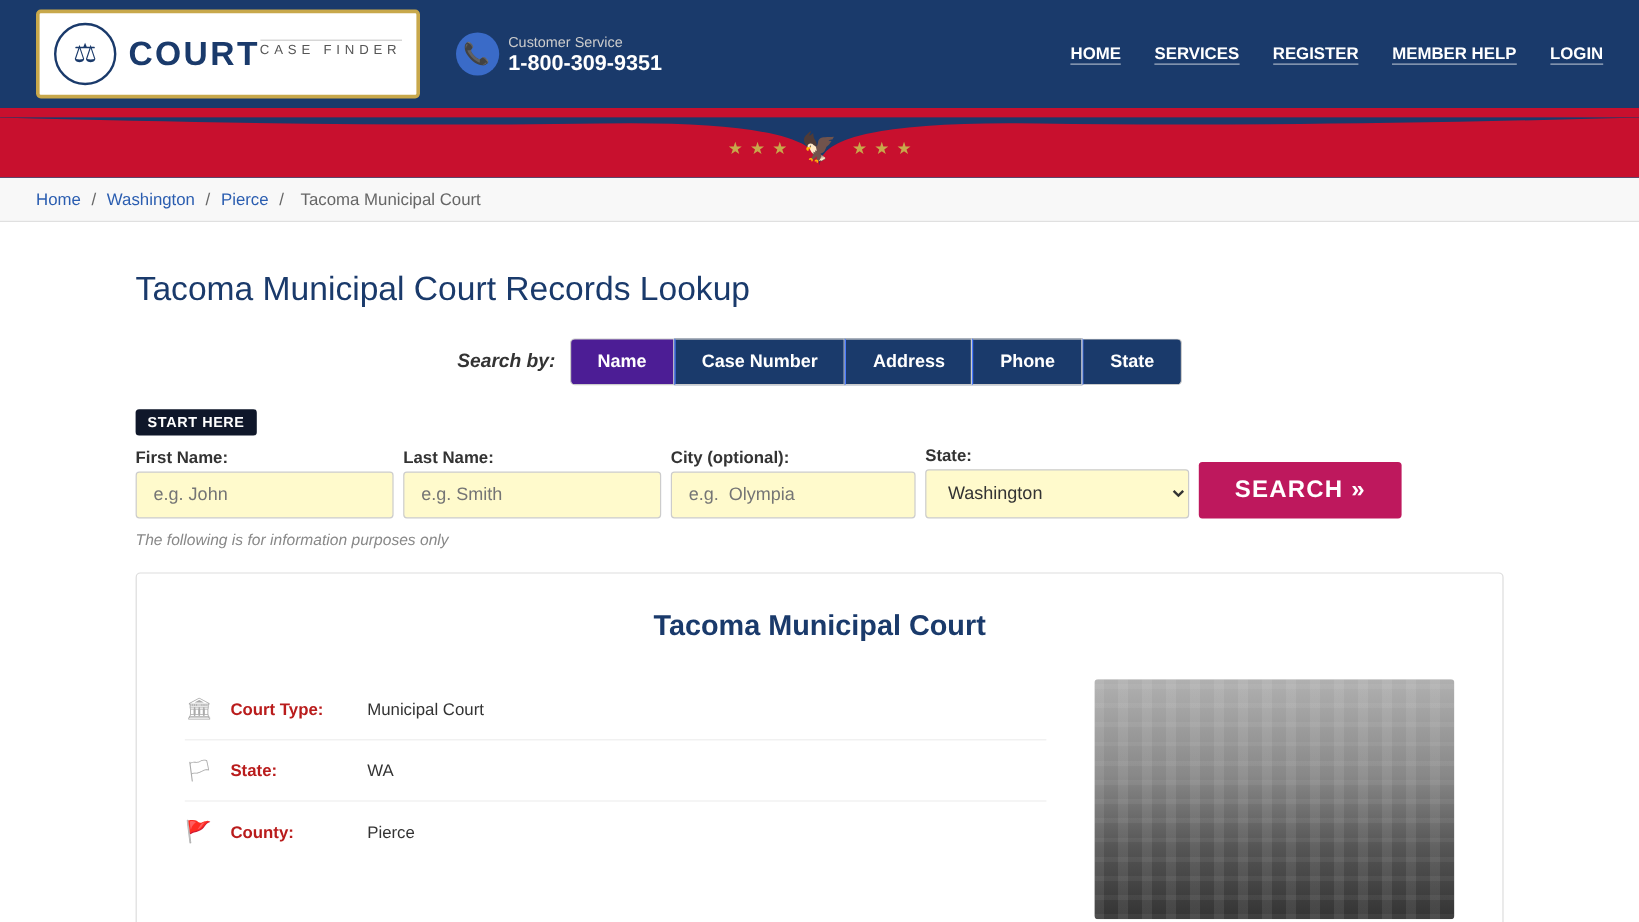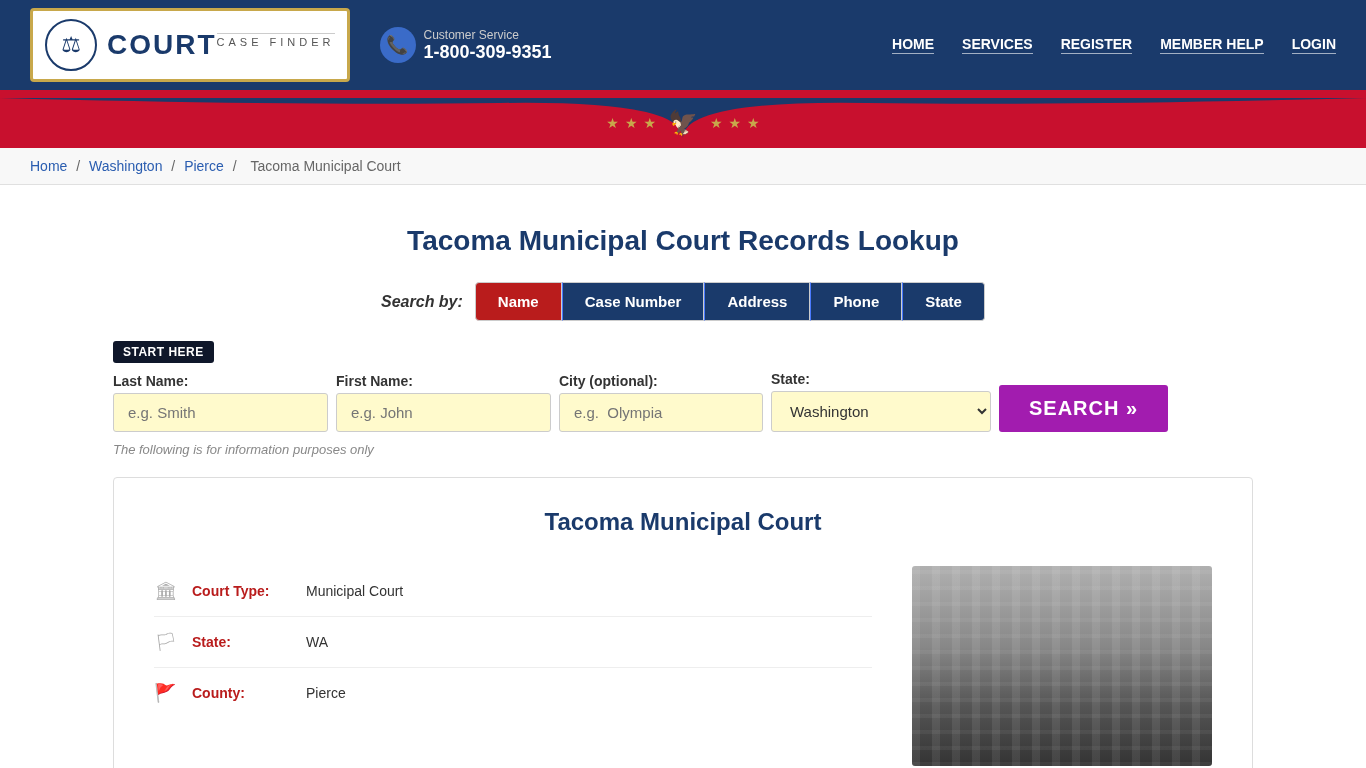--- a/index.html
+++ b/index.html
@@ -155,23 +155,22 @@
     .breadcrumb span { color: #666; margin: 0 5px; }
 
     
     .main-content {
       max-width: 1200px;
       margin: 0 auto;
       padding: 20px 30px;
     }
 
     .page-title {
-      text-align: center;
       font-size: 28px;
-      font-weight: bold;
+      font-weight: normal;
       color: #1a3a6b;
       margin: 20px 0 25px;
     }
 
     
     .search-by-row {
       display: flex;
       align-items: center;
       justify-content: center;
       gap: 0;
@@ -190,21 +189,21 @@
       background: #1a3a6b;
       color: white;
       cursor: pointer;
       font-size: 15px;
       font-weight: bold;
       text-decoration: none;
       border-radius: 0;
     }
     .search-tab:first-of-type { border-radius: 4px 0 0 4px; }
     .search-tab:last-of-type { border-radius: 0 4px 4px 0; }
-    .search-tab.active, .search-tab:hover { background: #b91c1c; }
+    .search-tab.active, .search-tab:hover { background: #4c1d95; }
     .search-tab + .search-tab { border-left: 1px solid #4a7aff; }
 
     
     .start-here-badge {
       background: #0f172a;
       color: white;
       font-size: 12px;
       font-weight: bold;
       padding: 4px 10px;
       border-radius: 3px;
@@ -246,21 +245,21 @@
       background: #fffacc;
       padding: 10px 14px;
       font-size: 15px;
       border-radius: 3px;
       color: #333;
       outline: none;
       width: 220px;
       appearance: auto;
     }
     .search-button {
-      background: #a21caf;
+      background: #be185d;
       color: white;
       border: none;
       padding: 12px 30px;
       font-size: 20px;
       font-weight: bold;
       cursor: pointer;
       border-radius: 3px;
       white-space: nowrap;
       letter-spacing: 1px;
     }
@@ -417,26 +416,26 @@
     <a href="#" class="search-tab">Case Number</a>
     <a href="#" class="search-tab">Address</a>
     <a href="#" class="search-tab">Phone</a>
     <a href="#" class="search-tab">State</a>
   </div>
 
   <div>
     <span class="start-here-badge">START HERE</span>
     <div class="search-form">
       <div class="form-group">
+        <label>First Name:</label>
+        <input class="form-input" type="text" placeholder="e.g. John" style="">
+      </div>
+      <div class="form-group">
         <label>Last Name:</label>
         <input class="form-input" type="text" placeholder="e.g. Smith" style="">
-      </div>
-      <div class="form-group">
-        <label>First Name:</label>
-        <input class="form-input" type="text" placeholder="e.g. John" style="">
       </div>
       <div class="form-group">
         <label>City (optional):</label>
         <input class="form-input form-input-city" type="text" placeholder="e.g.  Olympia" style="">
       </div>
       <div class="form-group">
         <label>State:</label>
         <select class="form-select">
           <option value="Washington" selected="">Washington</option>
           <option value="Alabama">Alabama</option>

